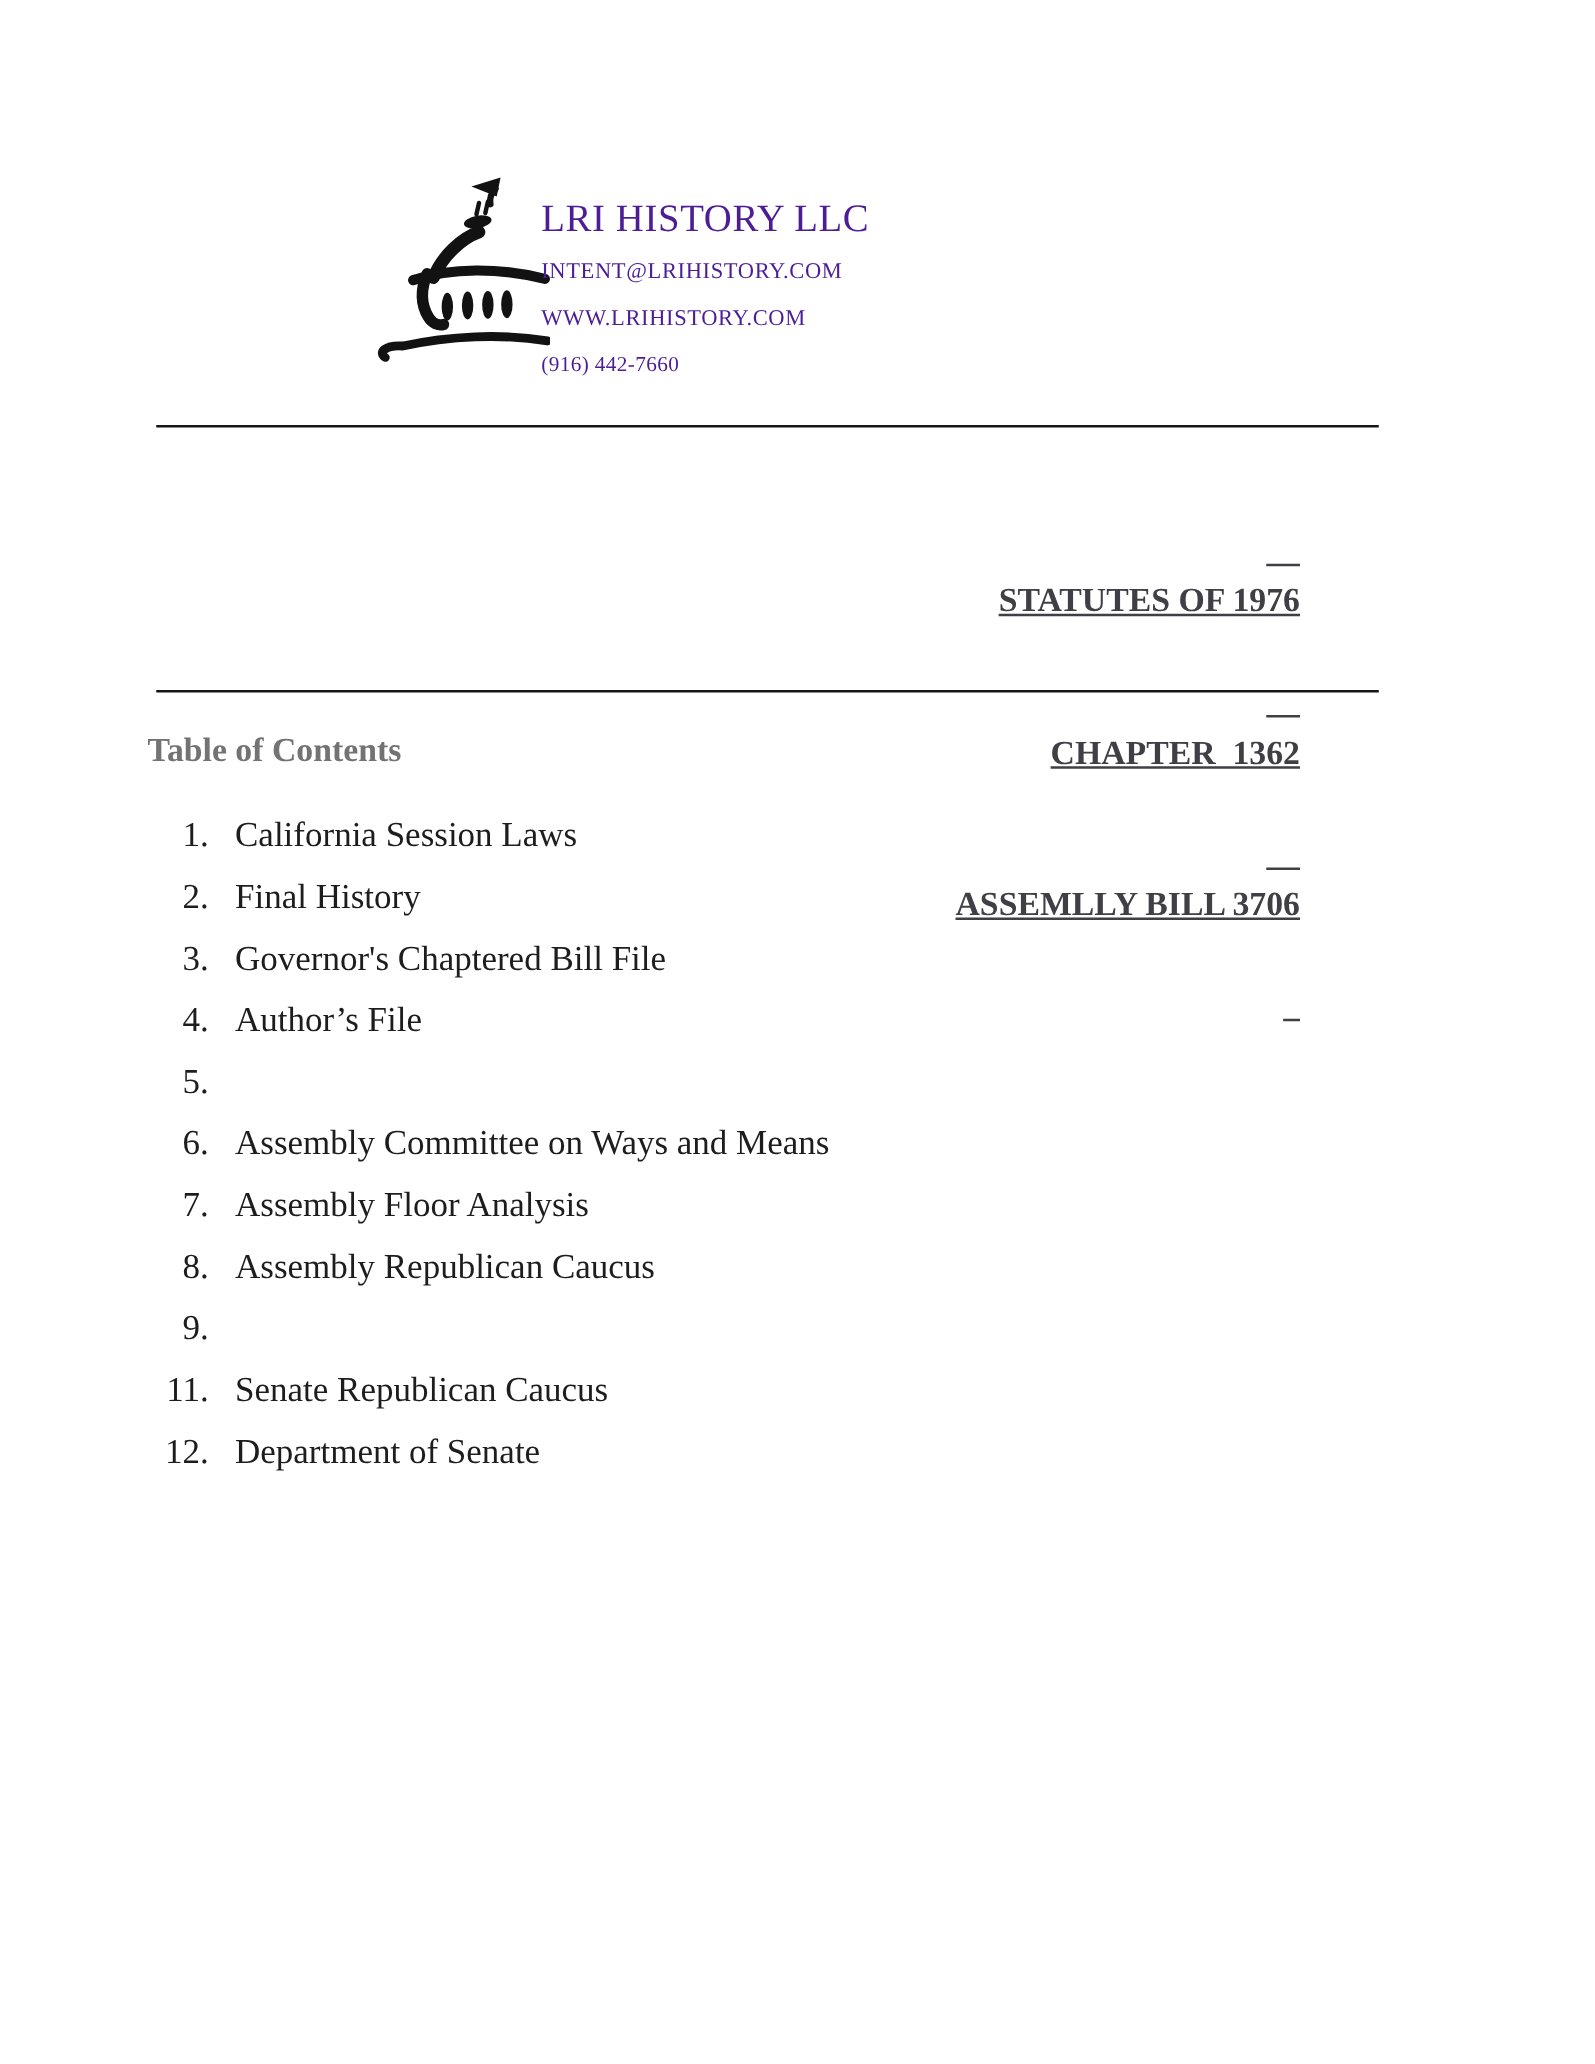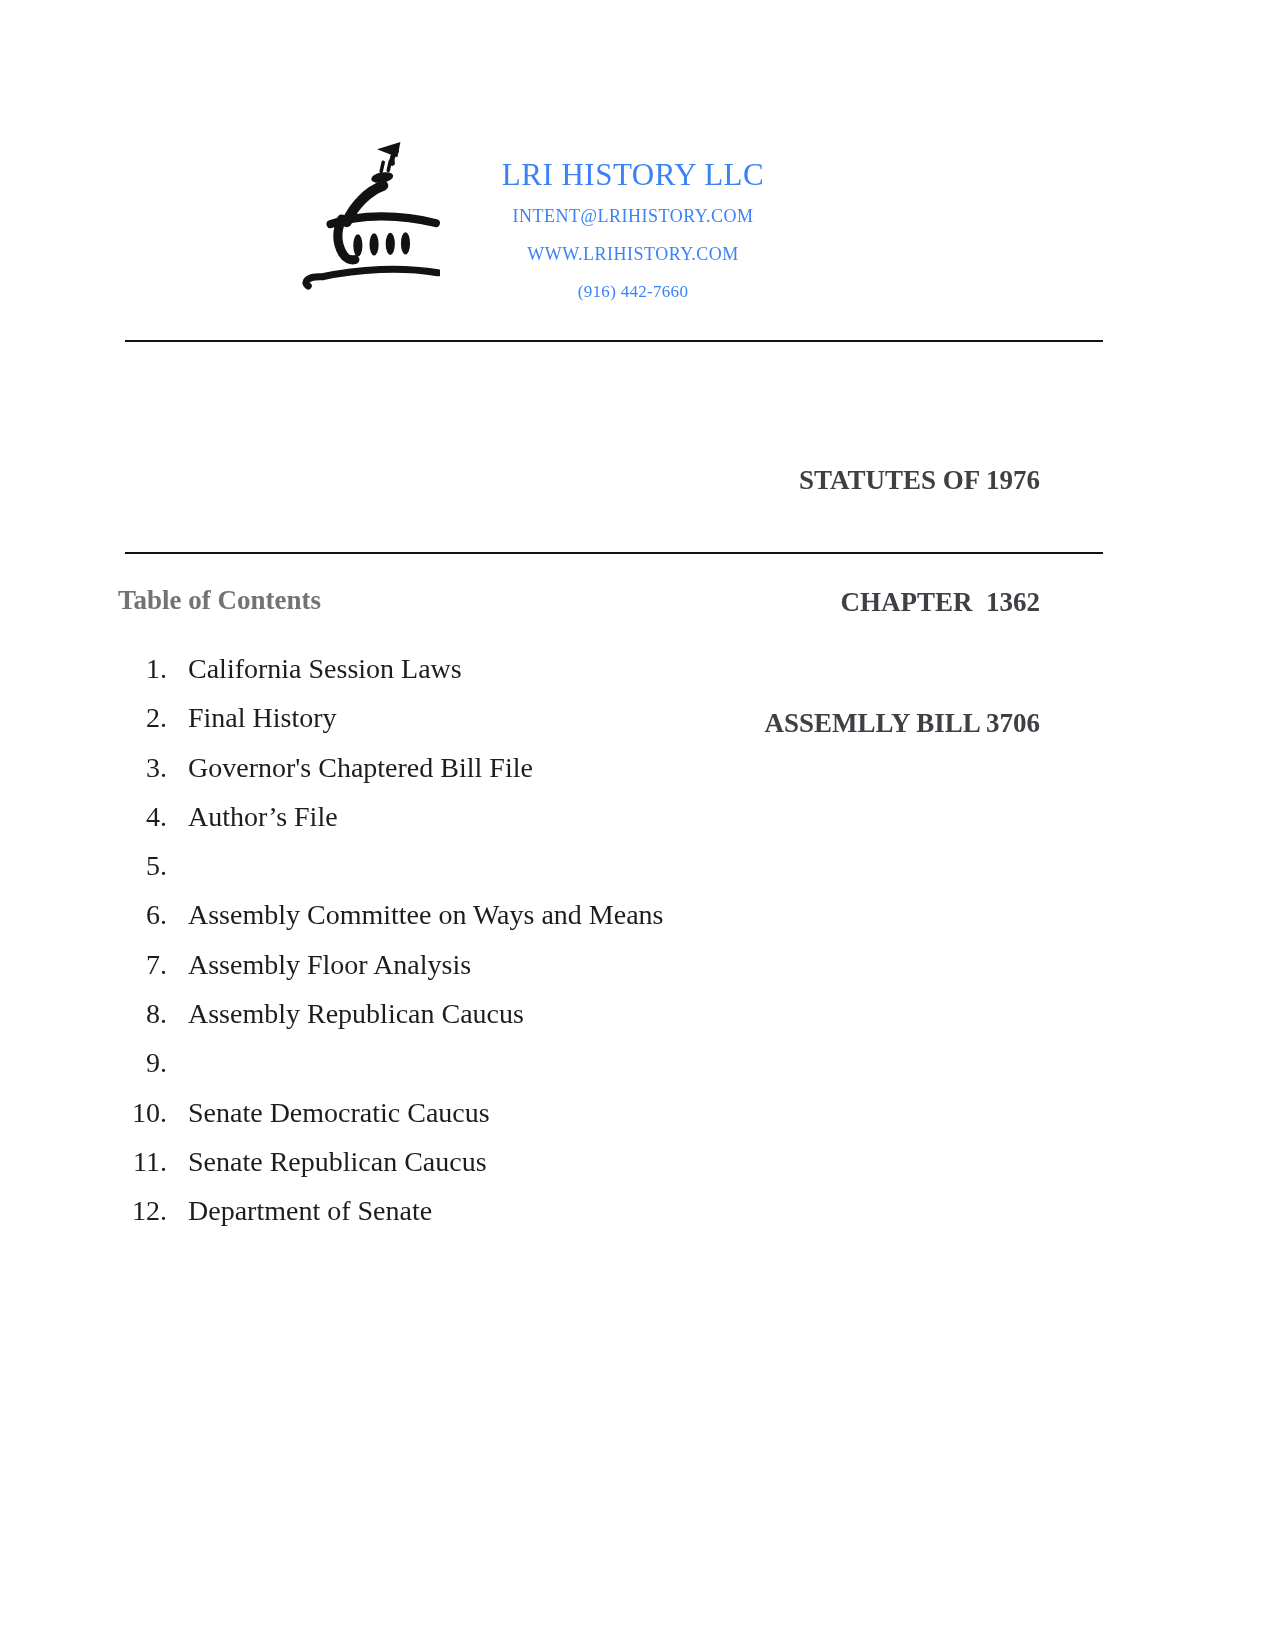--- a/index.html
+++ b/index.html
@@ -19,22 +19,21 @@
     left: 296px;
     top: 138px;
     width: 144px;
     height: 152px;
   }
   .org-block {
     position: absolute;
     left: 433px;
     top: 156px;
     width: 400px;
-    text-align: center;
-    color: #3b82f6;
+    color: #4c1d95;
   }
   .org-name {
     font-size: 31px;
     line-height: 38px;
     letter-spacing: 0.5px;
     white-space: pre;
   }
   .org-contact {
     font-size: 18px;
     line-height: 32px;
@@ -61,20 +60,21 @@
   .statute-block {
     position: absolute;
     right: 236px;
     top: 379px;
     text-align: right;
     font-weight: bold;
     font-size: 27px;
     line-height: 40.5px;
     color: #3f3f45;
     white-space: pre;
+    text-decoration: underline;
   }
 
   
   .toc-title {
     position: absolute;
     left: 118px;
     top: 585px;
     margin: 0;
     font-size: 27px;
     line-height: 30px;
@@ -187,24 +187,20 @@
           <span class="toc-item-label">Assembly Floor Analysis</span>
         </li>
         <li class="toc-item">
           <span class="toc-item-number">8.</span>
           <span class="toc-item-label">Assembly Republican Caucus</span>
         </li>
         <li class="toc-item">
           <span class="toc-item-number">9.</span>
         </li>
         <li class="toc-item">
-          <span class="toc-item-number">10.</span>
-          <span class="toc-item-label">Senate Democratic Caucus</span>
-        </li>
-        <li class="toc-item">
           <span class="toc-item-number">11.</span>
           <span class="toc-item-label">Senate Republican Caucus</span>
         </li>
         <li class="toc-item">
           <span class="toc-item-number">12.</span>
           <span class="toc-item-label">Department of Senate</span>
         </li>
       </ol>
   </section>
 

